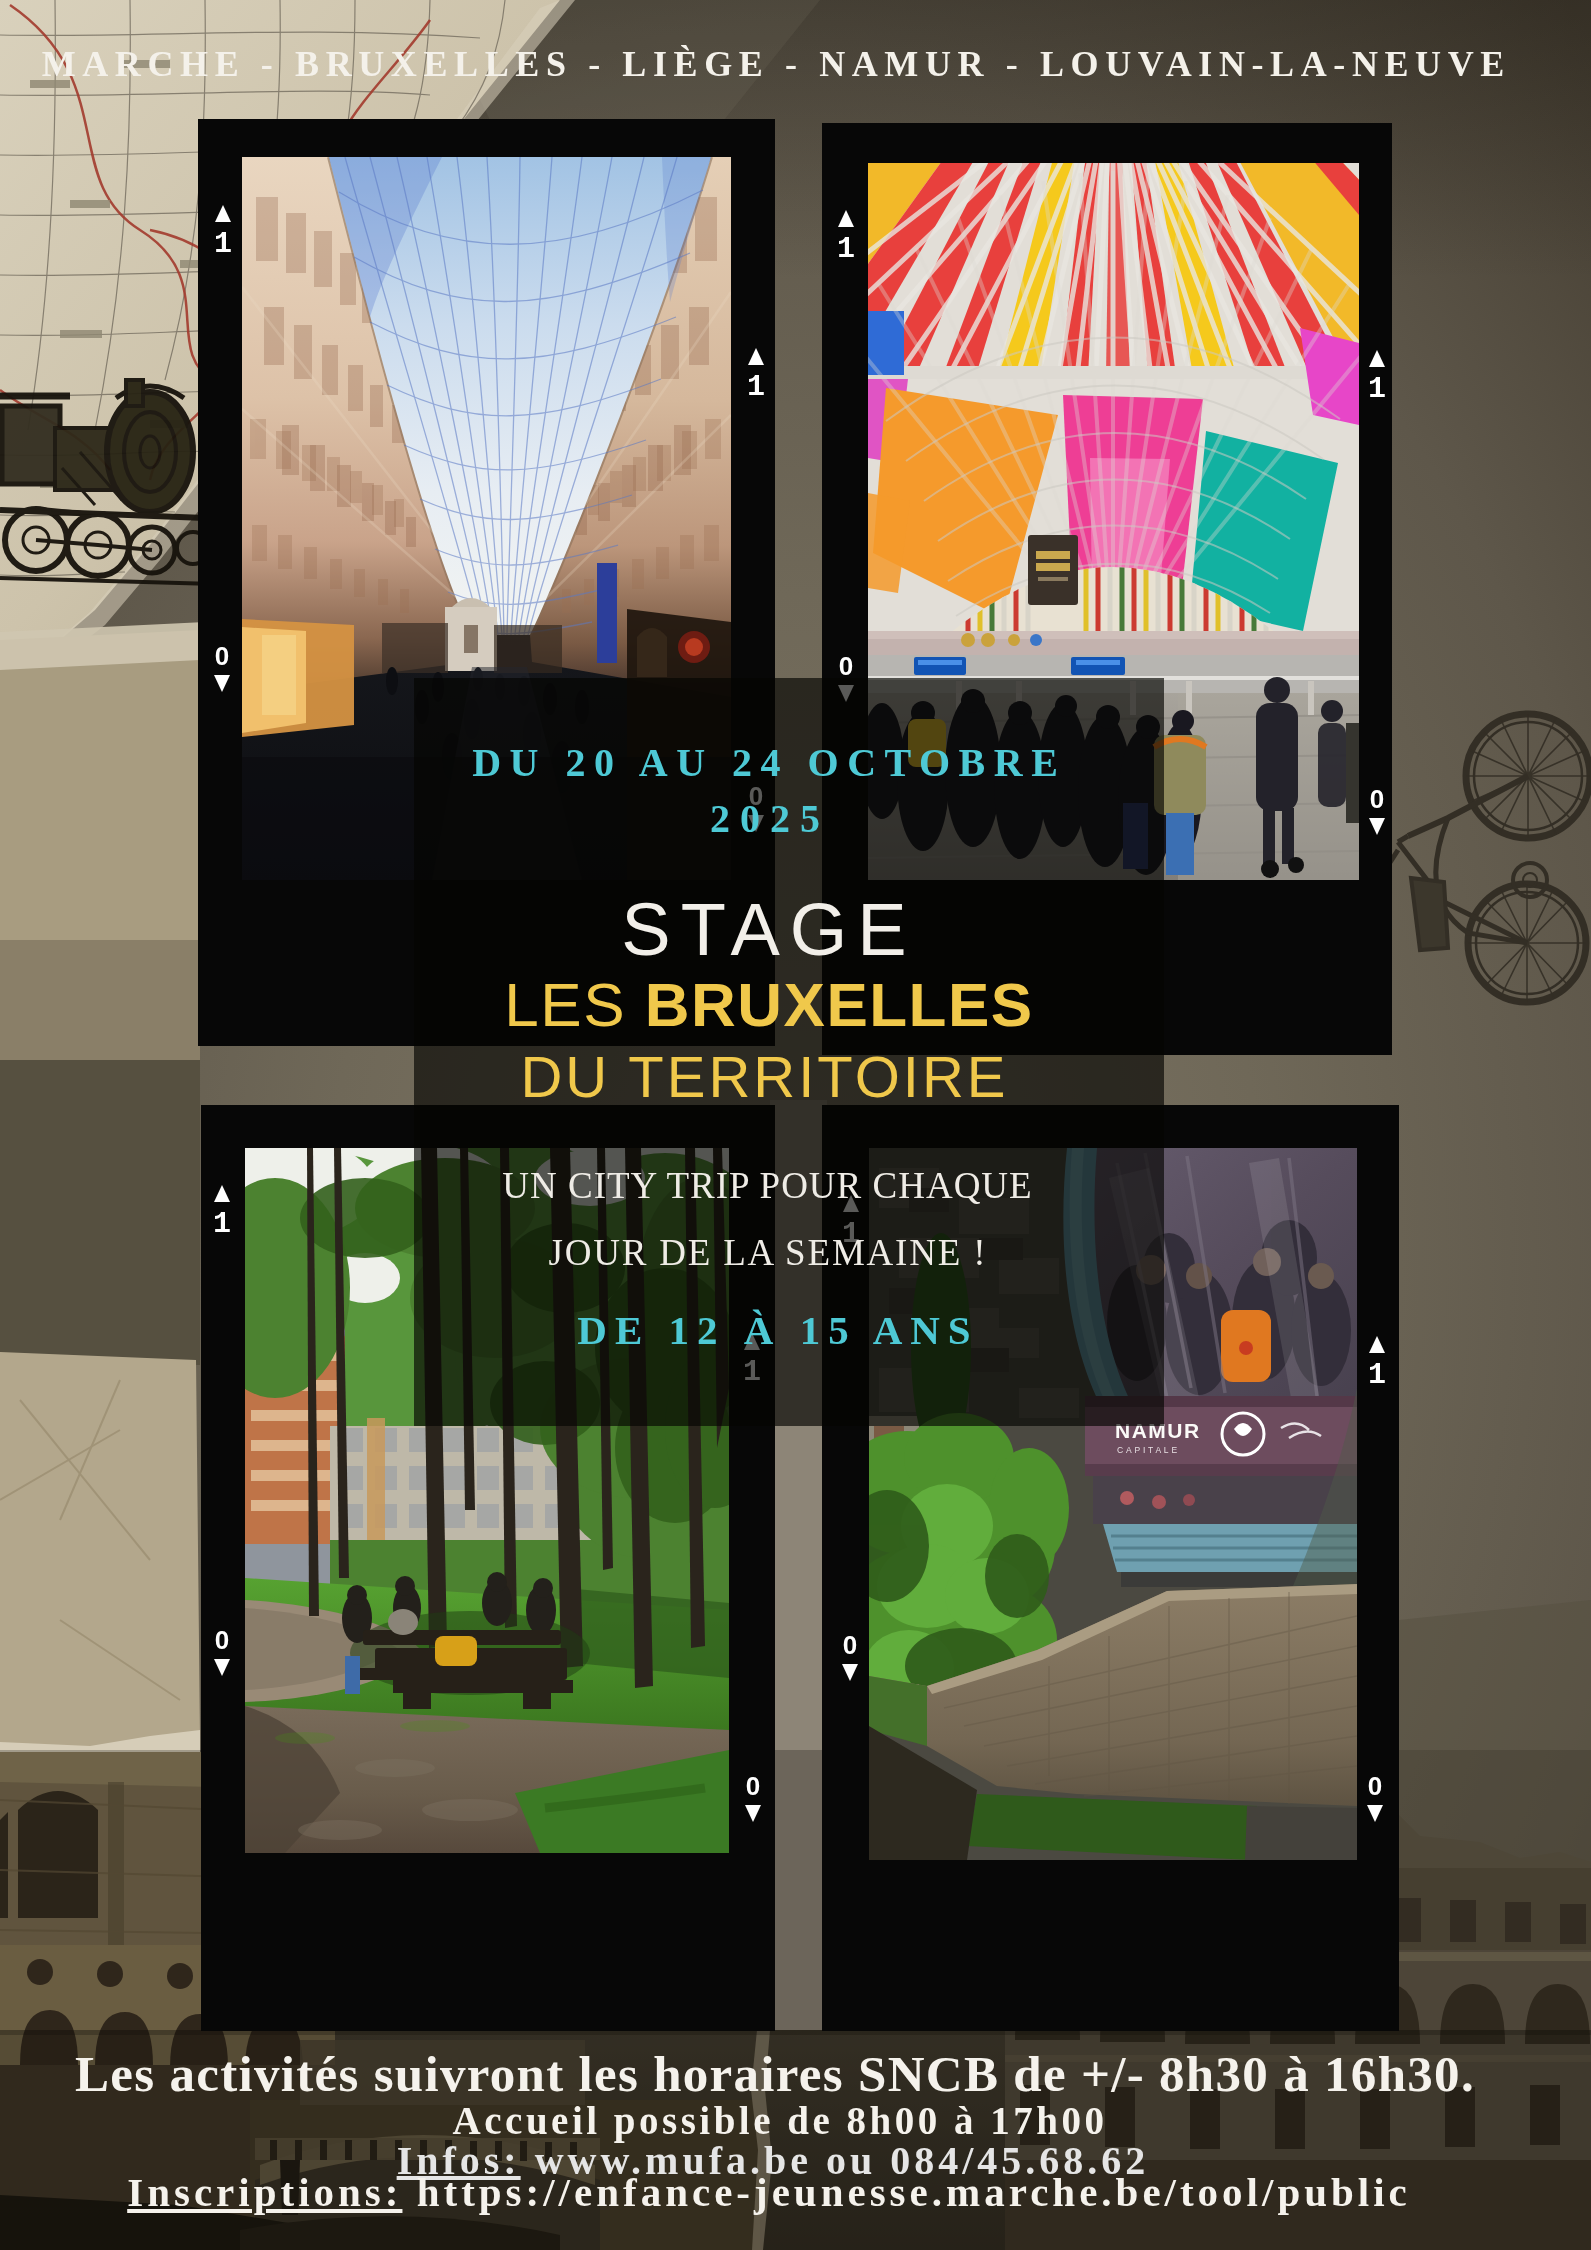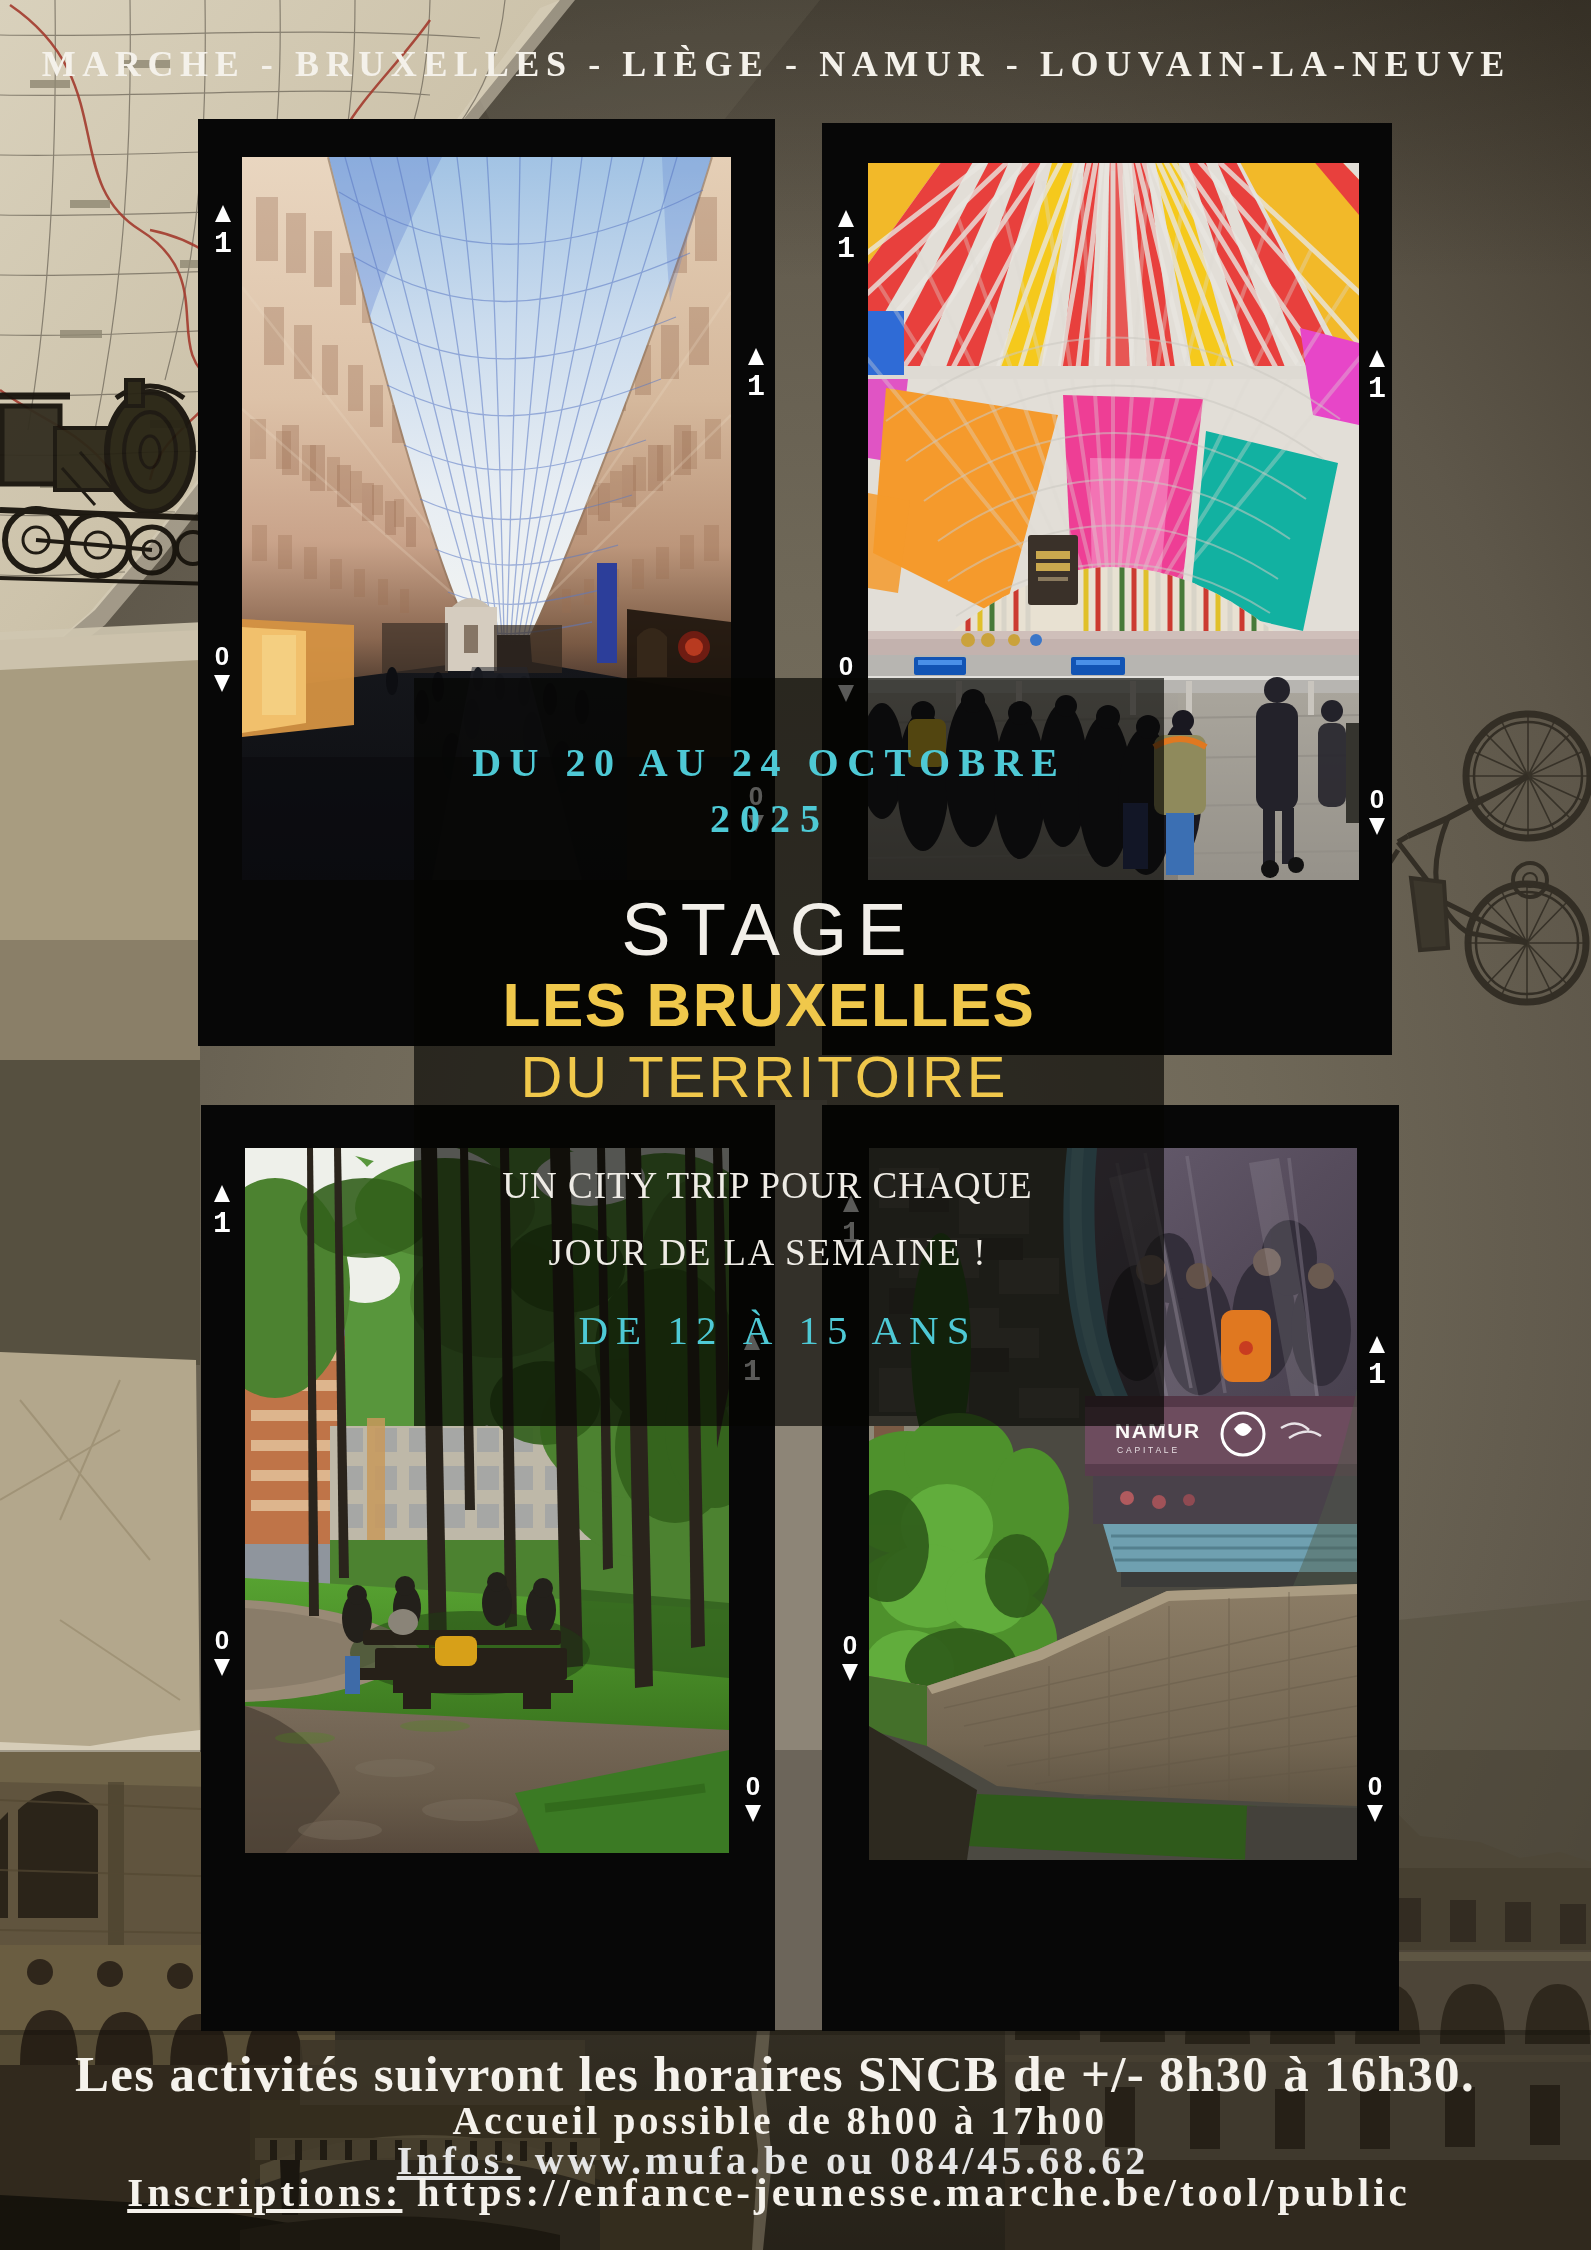--- a/index.html
+++ b/index.html
@@ -874,26 +874,26 @@
 <div class="mk" style="left:1363px;top:1773px">0<div class="td"></div></div>
 
 <div class="abs" style="left:414px;top:678px;width:750px;height:748px;background:rgba(5,4,2,0.66)"></div>
 
 <div class="ctr" style="top:43px;font-weight:bold;font-size:36px;letter-spacing:6.6px;padding-left:6.6px;color:#f4f1ea;white-space:nowrap">MARCHE - BRUXELLES - LIÈGE - NAMUR - LOUVAIN-LA-NEUVE</div>
 
 <div class="ctr" style="left:-8px;top:739px;font-weight:bold;font-size:40px;letter-spacing:8.5px;padding-left:8.5px;color:#4ec9d5">DU 20 AU 24 OCTOBRE</div>
 <div class="ctr" style="left:-8px;top:795px;font-weight:bold;font-size:40px;letter-spacing:10px;padding-left:10px;color:#4ec9d5">2025</div>
 
 <div class="ctr" style="left:-9px;top:887px;font-family:'Liberation Sans',sans-serif;font-size:74px;letter-spacing:10px;padding-left:10px;color:#f2efe9">STAGE</div>
-<div class="ctr" style="left:-4px;top:969px;font-family:'Liberation Sans',sans-serif;font-size:62px;letter-spacing:1.5px;color:#f0c84b"><span style="font-weight:bold">LES </span><span style="font-weight:bold">BRUXELLES</span></div>
+<div class="ctr" style="left:-4px;top:969px;font-family:'Liberation Sans',sans-serif;font-size:62px;letter-spacing:1.5px;color:#f0c84b"><span style="font-weight:normal">LES </span><span style="font-weight:bold">BRUXELLES</span></div>
 <div class="ctr" style="left:-10px;top:1043px;font-family:'Liberation Sans',sans-serif;font-size:58px;letter-spacing:3px;padding-left:3px;color:#f0c84b">DU TERRITOIRE</div>
 
 <div class="ctr" style="left:-6px;top:1164px;font-size:37px;letter-spacing:1px;padding-left:1px;color:#efece6">UN CITY TRIP POUR CHAQUE</div>
 <div class="ctr" style="left:-6px;top:1231px;font-size:37px;letter-spacing:1.8px;padding-left:1.8px;color:#efece6">JOUR DE LA SEMAINE !</div>
 
-<div class="ctr" style="left:1px;top:1306px;font-weight:normal;font-size:41px;letter-spacing:8px;padding-left:8px;color:#4ec9d5">DE 12 À 15 ANS</div>
+<div class="ctr" style="left:1px;top:1306px;font-weight:bold;font-size:41px;letter-spacing:8px;padding-left:8px;color:#4ec9d5">DE 12 À 15 ANS</div>
 
 <div class="ctr" style="left:2px;top:2045px;font-weight:bold;font-size:51px;letter-spacing:1.3px;color:#f5f2ec">Les activités suivront les horaires SNCB de +/- 8h30 à 16h30.</div>
 <div class="ctr" style="left:7px;top:2098px;font-weight:bold;font-size:39px;letter-spacing:3.5px;color:#f5f2ec">Accueil possible de 8h00 à 17h00</div>
 <div class="ctr" style="top:2137px;font-weight:bold;font-size:40px;letter-spacing:4px;color:#e5e5e5"><span style="text-decoration:underline">Infos:</span> www.mufa.be ou 084/45.68.62</div>
 <div class="ctr" style="left:-4px;top:2168px;font-weight:bold;font-size:41px;letter-spacing:4px;color:#f5f2ec"><span style="text-decoration:underline">Inscriptions:</span> https://enfance-jeunesse.marche.be/tool/public</div>
 
 </div>
 
 </body></html>

